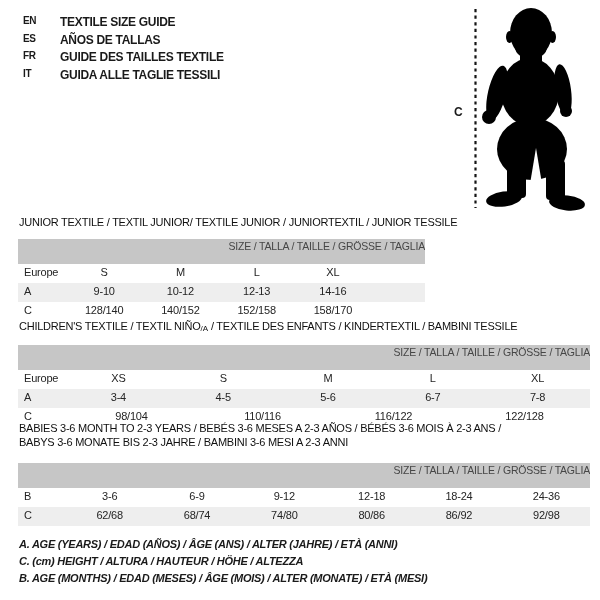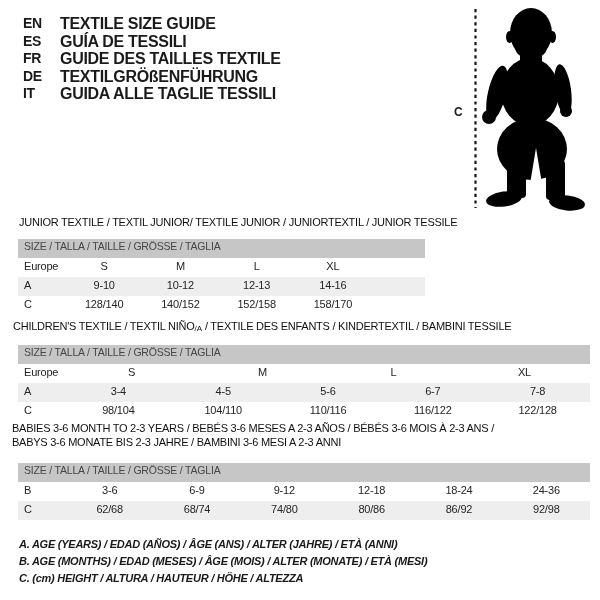--- a/index.html
+++ b/index.html
@@ -9,44 +9,44 @@
     background:#ffffff;
     font-family:"Liberation Sans", sans-serif;
     color:#1a1a1a;
     overflow:hidden;
   }
   .abs { position:absolute; }
 
   
   .lang { top:15px; left:23px; }
   .lang-row { display:flex; height:17.5px; align-items:flex-start; }
-  .lang-code { width:37px; font-weight:bold; font-size:14px; letter-spacing:-0.3px; }
-  .lang-title { font-weight:bold; font-size:16px; letter-spacing:-0.3px; white-space:nowrap; }
+  .lang-code { width:37px; font-weight:bold; font-size:10px; letter-spacing:-0.3px; }
+  .lang-title { font-weight:bold; font-size:12px; letter-spacing:-0.3px; white-space:nowrap; }
 
   
   .fig-svg { left:450px; top:0; }
   .fig-label { left:454px; top:105px; font-weight:bold; font-size:12px; }
 
   
   .sec-title { font-weight:normal; font-size:11px; letter-spacing:-0.25px; color:#101010; line-height:14px; white-space:nowrap; }
   .title-junior  { left:19px; top:215px; }
-  .title-children{ left:13px; top:319px; }
-  .title-babies  { left:12px; top:421px; }
+  .title-children{ left:19px; top:319px; }
+  .title-babies  { left:19px; top:421px; }
   .sub { font-size:8px; letter-spacing:0; vertical-align:-1px; }
 
   
   .stable { position:absolute; }
   .t-junior   { left:18px; top:239px; width:407px; }
   .t-children { left:18px; top:345px; width:572px; }
   .t-babies   { left:18px; top:463px; width:572px; }
   .size-header {
-    height:19px; line-height:15px;
+    height:25px; line-height:15px;
     background:#c6c6c6; color:#464646;
     font-size:10.5px; letter-spacing:-0.2px;
-    padding-left:6px; white-space:nowrap; overflow:hidden;
+    padding-left:6px; white-space:nowrap; overflow:hidden;text-align:right;
   }
   .trow { display:flex; height:19px; line-height:16px; font-size:11px; color:#242424; letter-spacing:-0.2px; }
   .tbody .trow:nth-child(even) { background:#eeeeee; }
   .t-junior .trow { padding-right:54px; }
   .cell.lab { width:48px; padding-left:6px; }
   .cell.val { flex:1 1 0; text-align:center; }
 
   
   .legend { left:19px; top:536px; }
   .legend-line { font-weight:bold; font-size:11px; letter-spacing:-0.25px; line-height:17px; white-space:nowrap;font-style:italic; }
@@ -54,29 +54,25 @@
 </head>
 <body>
 
 <div class="abs lang">
   <div class="lang-row">
     <span class="lang-code">EN</span>
     <span class="lang-title">TEXTILE SIZE GUIDE</span>
   </div>
   <div class="lang-row">
     <span class="lang-code">ES</span>
-    <span class="lang-title">GUÍA DE TESSILI</span>
+    <span class="lang-title">AÑOS DE TALLAS</span>
   </div>
   <div class="lang-row">
     <span class="lang-code">FR</span>
     <span class="lang-title">GUIDE DES TAILLES TEXTILE</span>
-  </div>
-  <div class="lang-row">
-    <span class="lang-code">DE</span>
-    <span class="lang-title">TEXTILGRÖßENFÜHRUNG</span>
   </div>
   <div class="lang-row">
     <span class="lang-code">IT</span>
     <span class="lang-title">GUIDA ALLE TAGLIE TESSILI</span>
   </div>
 </div>
 
 <svg class="abs fig-svg" width="150" height="215" viewBox="0 0 150 215">
   <line x1="25.5" y1="9" x2="25.5" y2="208" stroke="#141414" stroke-width="2.2" stroke-dasharray="3.2 3.4"></line>
   <g fill="#000000">
@@ -129,37 +125,37 @@
       </div>
     </div>
 </div>
 
 <div class="abs sec-title title-children"><span>CHILDREN'S TEXTILE / TEXTIL NIÑO</span><span class="sub">/A</span><span> / TEXTILE DES ENFANTS / KINDERTEXTIL / BAMBINI TESSILE</span></div>
 <div class="stable t-children">
   <div class="size-header">SIZE / TALLA / TAILLE / GRÖSSE / TAGLIA</div>
   <div class="tbody">
       <div class="trow">
         <div class="cell lab">Europe</div>
+        <div class="cell val">XS</div>
         <div class="cell val">S</div>
         <div class="cell val">M</div>
         <div class="cell val">L</div>
         <div class="cell val">XL</div>
       </div>
       <div class="trow">
         <div class="cell lab">A</div>
         <div class="cell val">3-4</div>
         <div class="cell val">4-5</div>
         <div class="cell val">5-6</div>
         <div class="cell val">6-7</div>
         <div class="cell val">7-8</div>
       </div>
       <div class="trow">
         <div class="cell lab">C</div>
         <div class="cell val">98/104</div>
-        <div class="cell val">104/110</div>
         <div class="cell val">110/116</div>
         <div class="cell val">116/122</div>
         <div class="cell val">122/128</div>
       </div>
     </div>
 </div>
 
 <div class="abs sec-title title-babies">
   <div>BABIES 3-6 MONTH TO 2-3 YEARS / BEBÉS 3-6 MESES A 2-3 AÑOS / BÉBÉS 3-6 MOIS À 2-3 ANS /</div>
   <div>BABYS 3-6 MONATE BIS 2-3 JAHRE / BAMBINI 3-6 MESI A 2-3 ANNI</div>
@@ -183,15 +179,15 @@
         <div class="cell val">74/80</div>
         <div class="cell val">80/86</div>
         <div class="cell val">86/92</div>
         <div class="cell val">92/98</div>
       </div>
     </div>
 </div>
 
 <div class="abs legend">
   <div class="legend-line">A. AGE (YEARS) / EDAD (AÑOS) / ÂGE (ANS) / ALTER (JAHRE) / ETÀ (ANNI)</div>
+  <div class="legend-line">C. (cm) HEIGHT / ALTURA / HAUTEUR / HÖHE / ALTEZZA</div>
   <div class="legend-line">B. AGE (MONTHS) / EDAD (MESES) / ÂGE (MOIS) / ALTER (MONATE) / ETÀ (MESI)</div>
-  <div class="legend-line">C. (cm) HEIGHT / ALTURA / HAUTEUR / HÖHE / ALTEZZA</div>
 </div>
 
 </body></html>

